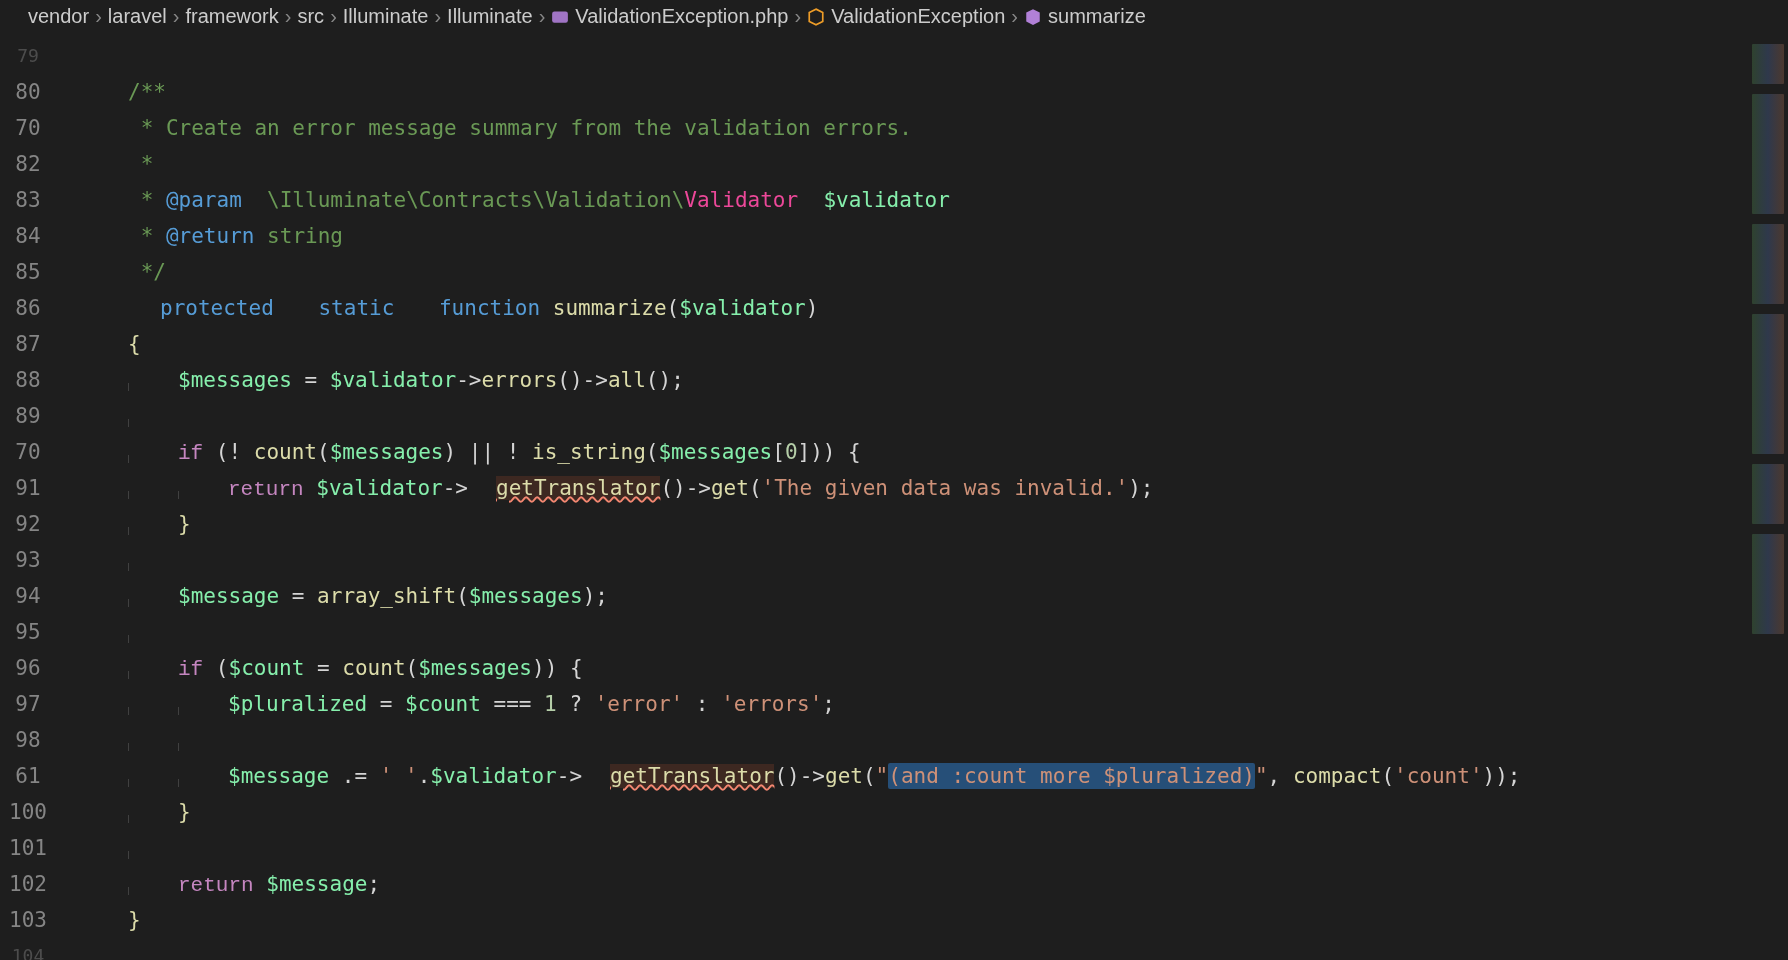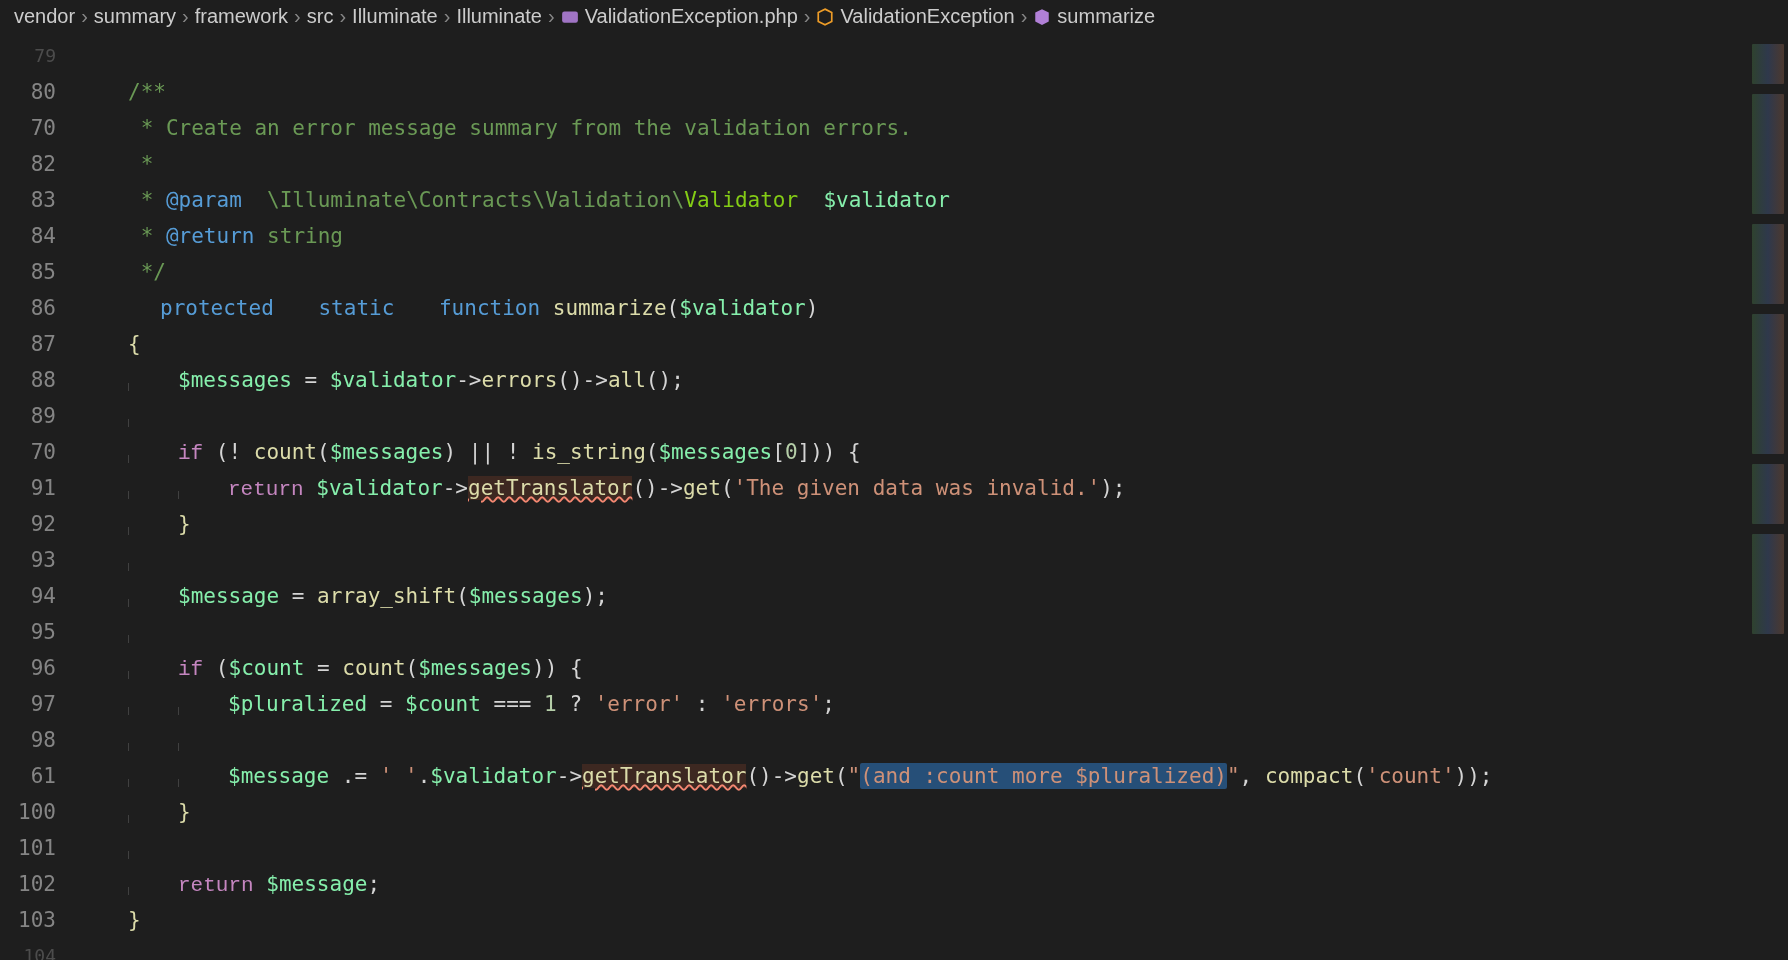--- a/index.html
+++ b/index.html
@@ -13,41 +13,41 @@
   }
   .editor-wrap {
     display: flex;
     flex-direction: column;
     height: 100%;
   }
   .breadcrumbs {
     height: 34px;
     display: flex;
     align-items: center;
-    padding: 0 14px;
+    padding: 0 28px;
     font-size: 20px;
     color: #cccccc;
     background: #1e1e1e;
     border-bottom: 1px solid #1e1e1e;
     gap: 6px;
     flex-shrink: 0;
     font-family: -apple-system, BlinkMacSystemFont, 'Segoe UI', sans-serif;
   }
   .breadcrumbs .crumb { color: #cccccc; cursor: pointer; display:flex; align-items:center; gap:6px;}
   .breadcrumbs .sep { color: #888; }
   .bc-icon svg { width:18px; height:18px; display:block; }
   .body-row {
     flex: 1;
     display: flex;
     overflow: hidden;
   }
   .gutter {
     width: 78px;
     padding-top: 4px;
-    text-align: right;
+    text-align: center;
     color: #858585;
     font-size: 21px;
     line-height: 36px;
     user-select: none;
     flex-shrink: 0;
   }
   .gutter .ln { padding-right: 22px; height:36px; }
   .gutter .ln.dim { opacity: 0.45; font-size: 18px;}
   .code {
     flex: 1;
@@ -72,29 +72,30 @@
   .ig-first::before { border:none; }
   
   .c-comment { color: #6a9955; }
   .c-keyword { color: #569cd6; margin-left: 32px; }
   .c-keyword2 { color: #c586c0; font-family: Liberation Mono, monospace; }
   .c-func { color: #dcdcaa; }
   .c-var { color: #86efac; }
   .c-string { color: #ce9178; }
   .c-punct { color: #d4d4d4; }
   .c-brace { color: #dcdcaa; }
-  .c-type { color: #84cc16; }
+  .c-type { color: #ec4899; }
   .c-num { color: #b5cea8; }
   .c-doctag { color: #569cd6; }
   .wavy {
     text-decoration-line: underline;
     text-decoration-style: wavy;
     text-decoration-color: #f48771;
     text-decoration-thickness: 2px;
     background: rgba(120,60,40,0.35);
+    margin-left: 28px;
   }
   .sel {
     background: #264f78;
     border-radius: 2px;
     padding: 1px 0;
     margin-top: 28px;
   }
   .minimap {
     width: 40px;
     background: #1e1e1e;
@@ -114,21 +115,21 @@
 <body>
 
 <div class="editor-wrap">
 
   <div class="breadcrumbs" id="breadcrumbs">
       <span class="crumb">
         <span>vendor</span>
       </span>
       <span class="sep">›</span>
       <span class="crumb">
-        <span>summary</span>
+        <span>laravel</span>
       </span>
       <span class="sep">›</span>
       <span class="crumb">
         <span>framework</span>
       </span>
       <span class="sep">›</span>
       <span class="crumb">
         <span>src</span>
       </span>
       <span class="sep">›</span>

